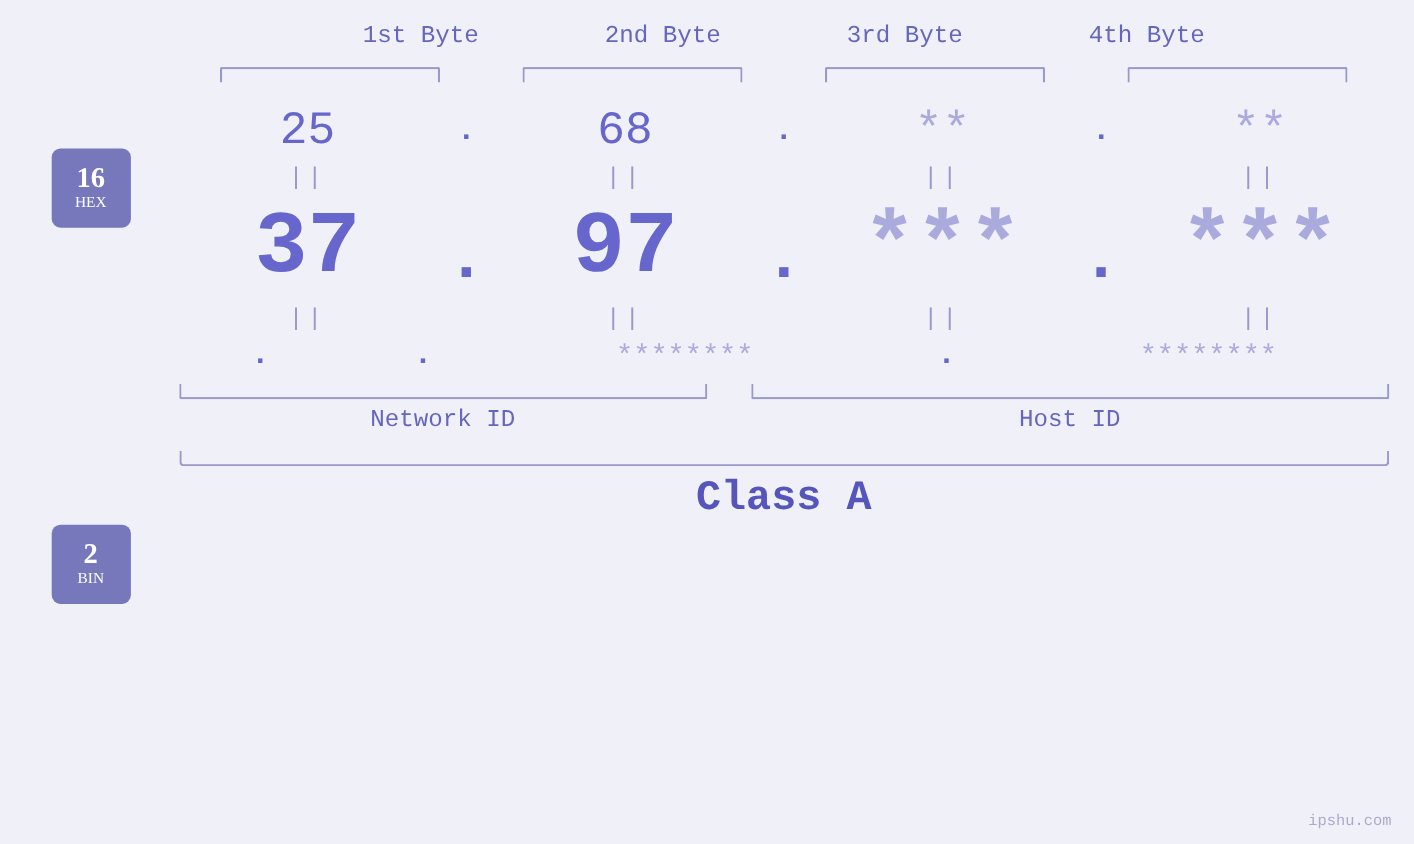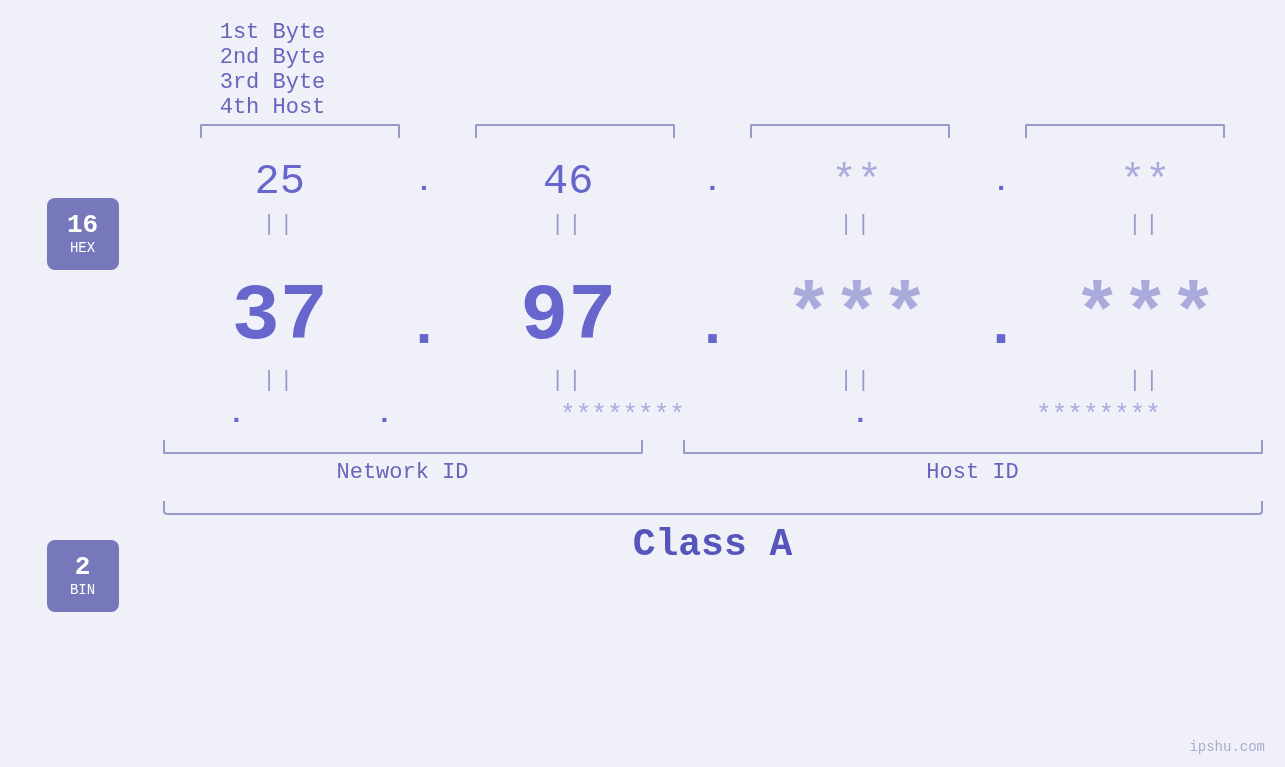--- a/index.html
+++ b/index.html
@@ -22,22 +22,21 @@
       align-items: center;
       padding-top: 20px;
     }
 
     
     .byte-headers {
       display: flex;
       width: 1100px;
       margin-left: 140px;
       justify-content: center;
-      margin-bottom: 4px;
-      flex-direction: column;
+      margin-bottom: 16px;
     }
 
     .byte-header {
       width: 220px;
       text-align: center;
       color: #6666bb;
       font-size: 22px;
       font-family: 'Courier New', Courier, monospace;
     }
 
@@ -72,20 +71,21 @@
     .badge {
       width: 72px;
       height: 72px;
       background: #7777bb;
       border-radius: 8px;
       display: flex;
       flex-direction: column;
       align-items: center;
       justify-content: center;
       color: white;
+      font-family: Liberation Serif, serif;
     }
 
     .badge-num {
       font-size: 26px;
       font-weight: bold;
       line-height: 1;
     }
 
     .badge-label {
       font-size: 14px;
@@ -186,21 +186,21 @@
   </style>
 </head>
 <body>
 
 <div class="main-container">
 
   <div class="byte-headers">
     <div class="byte-header">1st Byte</div>
     <div class="byte-header">2nd Byte</div>
     <div class="byte-header">3rd Byte</div>
-    <div class="byte-header">4th Host</div>
+    <div class="byte-header">4th Byte</div>
   </div>
 
   <div class="bracket-row">
     <div class="bracket"></div>
     <div class="bracket"></div>
     <div class="bracket"></div>
     <div class="bracket"></div>
   </div>
 
   <div style="display:flex; flex-direction:row; align-items:flex-start; width:1240px;">
@@ -219,21 +219,21 @@
     </div>
 
     <div class="grid-area">
 
       <div class="value-row">
         <div class="cell">
           <span class="cell-value hex-value">25</span>
         </div>
         <div class="dot dot-small">.</div>
         <div class="cell">
-          <span class="cell-value hex-value">46</span>
+          <span class="cell-value hex-value">68</span>
         </div>
         <div class="dot dot-small">.</div>
         <div class="cell">
           <span class="cell-value hex-value masked">**</span>
         </div>
         <div class="dot dot-small">.</div>
         <div class="cell">
           <span class="cell-value hex-value masked">**</span>
         </div>
       </div>
@@ -241,21 +241,21 @@
       <div class="equals-row">
         <div class="equals-cell">||</div>
         <div class="dot-spacer"></div>
         <div class="equals-cell">||</div>
         <div class="dot-spacer"></div>
         <div class="equals-cell">||</div>
         <div class="dot-spacer"></div>
         <div class="equals-cell">||</div>
       </div>
 
-      <div class="value-row" style="align-items:center;margin-top:28px;">
+      <div class="value-row" style="align-items:flex-end;">
         <div class="cell">
           <span class="cell-value dec-value">37</span>
         </div>
         <div class="dot dot-dec">.</div>
         <div class="cell">
           <span class="cell-value dec-value">97</span>
         </div>
         <div class="dot dot-dec">.</div>
         <div class="cell">
           <span class="cell-value dec-value masked">***</span>

